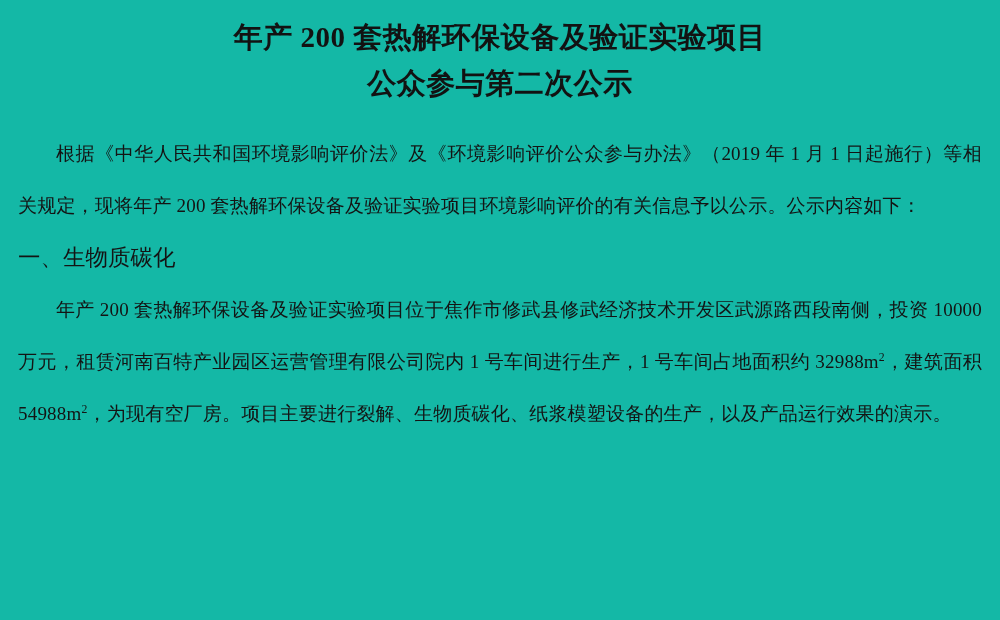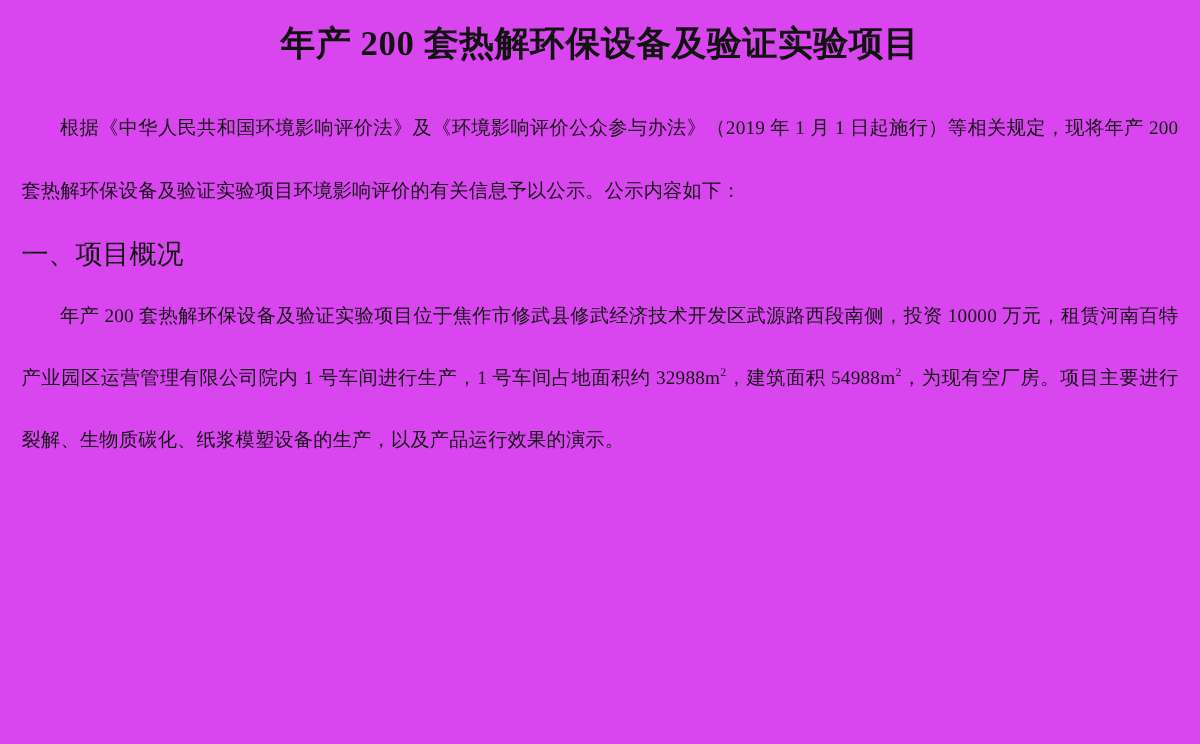--- a/index.html
+++ b/index.html
@@ -12,39 +12,39 @@
     height: 620px;
     font-family: "Liberation Serif", "DejaVu Serif", serif;
     color: #1a1a1a;
     overflow: hidden;
   }
   .page {
     width: 1000px;
     height: 620px;
     box-sizing: border-box;
     padding: 10px 18px 0 18px;
-    background: #d946ef;
+    background: #14b8a6;
   }
   .doc-title {
     text-align: center;
     font-size: 29px;
     line-height: 46px;
     font-weight: bold;
     letter-spacing: 0.5px;
     margin: 4px 0 0 0;
     color: #121212;
   }
   .doc-title .line {
     display: block;
   }
   .body-text {
     margin-top: 22px;
   }
   p.para {
-    font-size: 16px;
+    font-size: 19px;
     line-height: 52px;
     margin: 0;
     text-align: justify;
     text-justify: inter-ideograph;
     color: #141414;
     letter-spacing: 0.2px;
   }
   p.indent {
     text-indent: 2em;
   }
@@ -60,25 +60,26 @@
     line-height: 0;
   }
 </style>
 </head>
 <body>
 
 <div class="page">
 
   <div class="doc-title">
     <span class="line">年产 200 套热解环保设备及验证实验项目</span>
+    <span class="line">公众参与第二次公示</span>
   </div>
 
   <div class="body-text">
 
     <p class="para indent">根据《中华人民共和国环境影响评价法》及《环境影响评价公众参与办法》（2019 年 1 月 1 日起施行）等相关规定，现将年产 200 套热解环保设备及验证实验项目环境影响评价的有关信息予以公示。公示内容如下：</p>
 
-    <p class="heading">一、项目概况</p>
+    <p class="heading">一、生物质碳化</p>
 
     <p class="para indent"><span>年产 200 套热解环保设备及验证实验项目位于焦作市修武县修武经济技术开发区武源路西段南侧，投资 10000 万元，租赁河南百特产业园区运营管理有限公司院内 1 号车间进行生产，1 号车间占地面积约 32988m</span><sup>2</sup><span>，建筑面积 54988m</span><sup>2</sup><span>，为现有空厂房。项目主要进行裂解、生物质碳化、纸浆模塑设备的生产，以及产品运行效果的演示。</span></p>
 
   </div>
 
 </div>
 
 </body></html>

